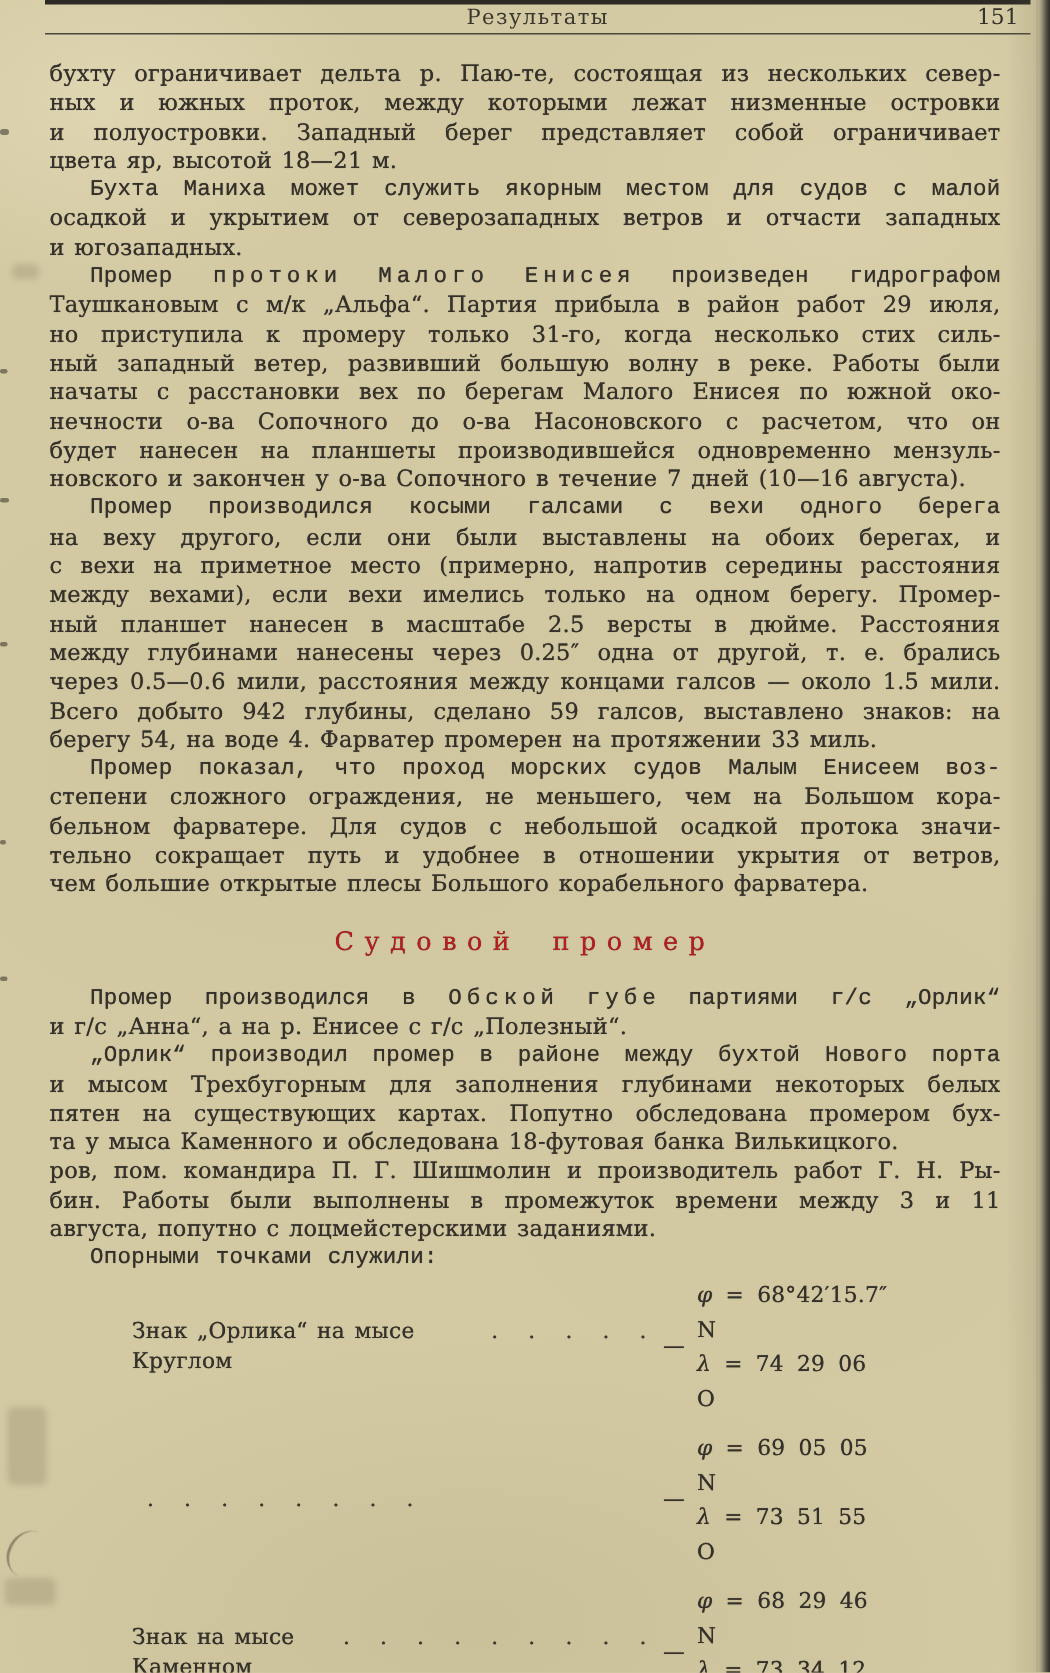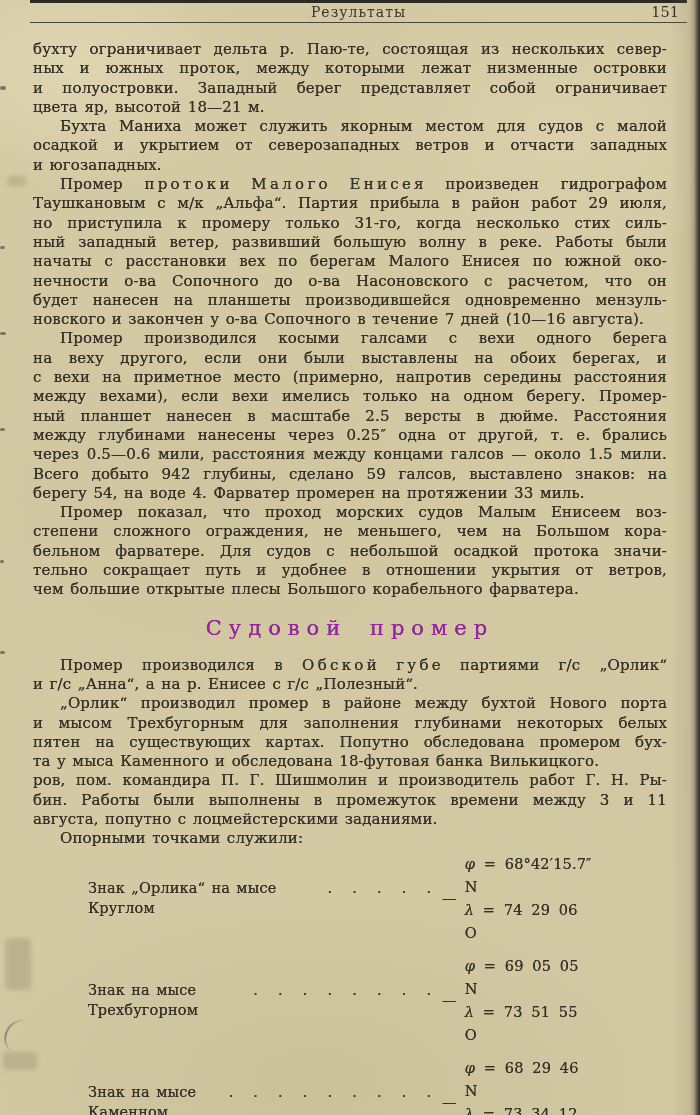--- a/index.html
+++ b/index.html
@@ -27,25 +27,25 @@
   .rh-title{display:block;text-align:center;font-size:14px;letter-spacing:1px;color:#3a362e;}
   .rh-page{position:absolute;right:8px;top:0;font-size:14.5px;color:#34302a;}
   .rule-thin{height:1px;background:#4c473c;margin:0 13px 0 30px;}
 
   
   .text-block{padding:17px 33px 0 33px;font-size:15px;line-height:19.3px;
     word-spacing:1.5px;letter-spacing:.15px;
     text-shadow:0 0 .45px rgba(46,42,36,.85);}
   .para{margin:0;}
   .line{height:19.3px;overflow:hidden;text-align:justify;text-align-last:justify;}
-  .line.indent{padding-left:27px;}
+  .line.indent{padding-left:27px;font-family:Liberation Mono, monospace;}
   .line.plast{text-align-last:left;}
 
-  .section-heading{font-size:21px;font-weight:normal;text-align:center;
-    letter-spacing:7px;word-spacing:9px;margin:18px 0;line-height:20px;color:#a21caf;}
+  .section-heading{font-size:17px;font-weight:normal;text-align:center;
+    letter-spacing:7px;word-spacing:9px;margin:18px 0;line-height:20px;color:#b91c1c;}
 
   
   .points{margin:4px 0 0 55px;}
   .point{display:flex;align-items:center;margin-bottom:10px;font-size:14.5px;}
   .pt-left{display:flex;justify-content:space-between;align-items:baseline;width:350px;}
   .pt-dots{letter-spacing:7px;white-space:nowrap;margin-left:10px;color:#3a362e;}
   .pt-dash{margin:0 8px 0 4px;}
   .pt-coords{width:158px;}
   .pt-row{display:flex;justify-content:space-between;line-height:23px;flex-direction:column;}
   .pt-val{display:inline-block;word-spacing:4px;}
@@ -155,21 +155,20 @@
             <span class="pt-dir">N</span>
           </div>
           <div class="pt-row">
             <span class="pt-val">λ = 74 29 06</span>
             <span class="pt-dir">O</span>
           </div>
         </div>
       </div>
       <div class="point">
         <div class="pt-left">
-          <span class="pt-label">Знак на мысе Трехбугорном</span>
           <span class="pt-dots">. . . . . . . .</span>
         </div>
         <span class="pt-dash">—</span>
         <div class="pt-coords">
           <div class="pt-row">
             <span class="pt-val">φ = 69 05 05</span>
             <span class="pt-dir">N</span>
           </div>
           <div class="pt-row">
             <span class="pt-val">λ = 73 51 55</span>

